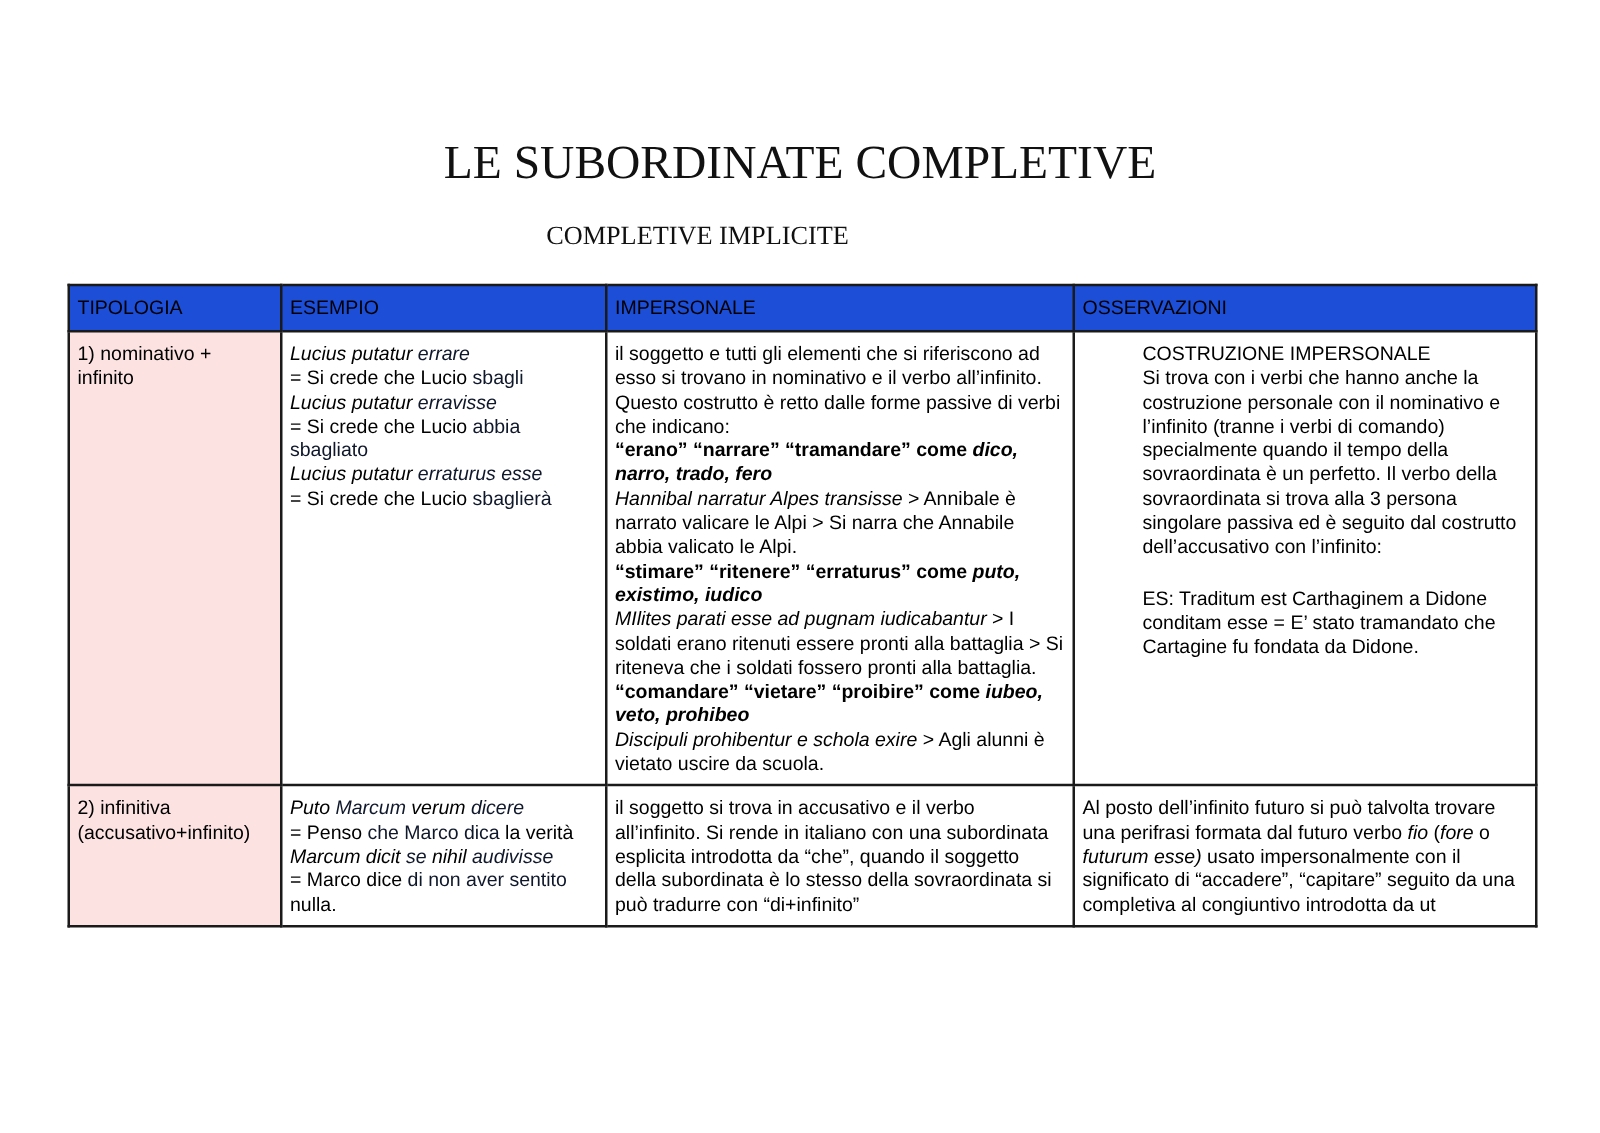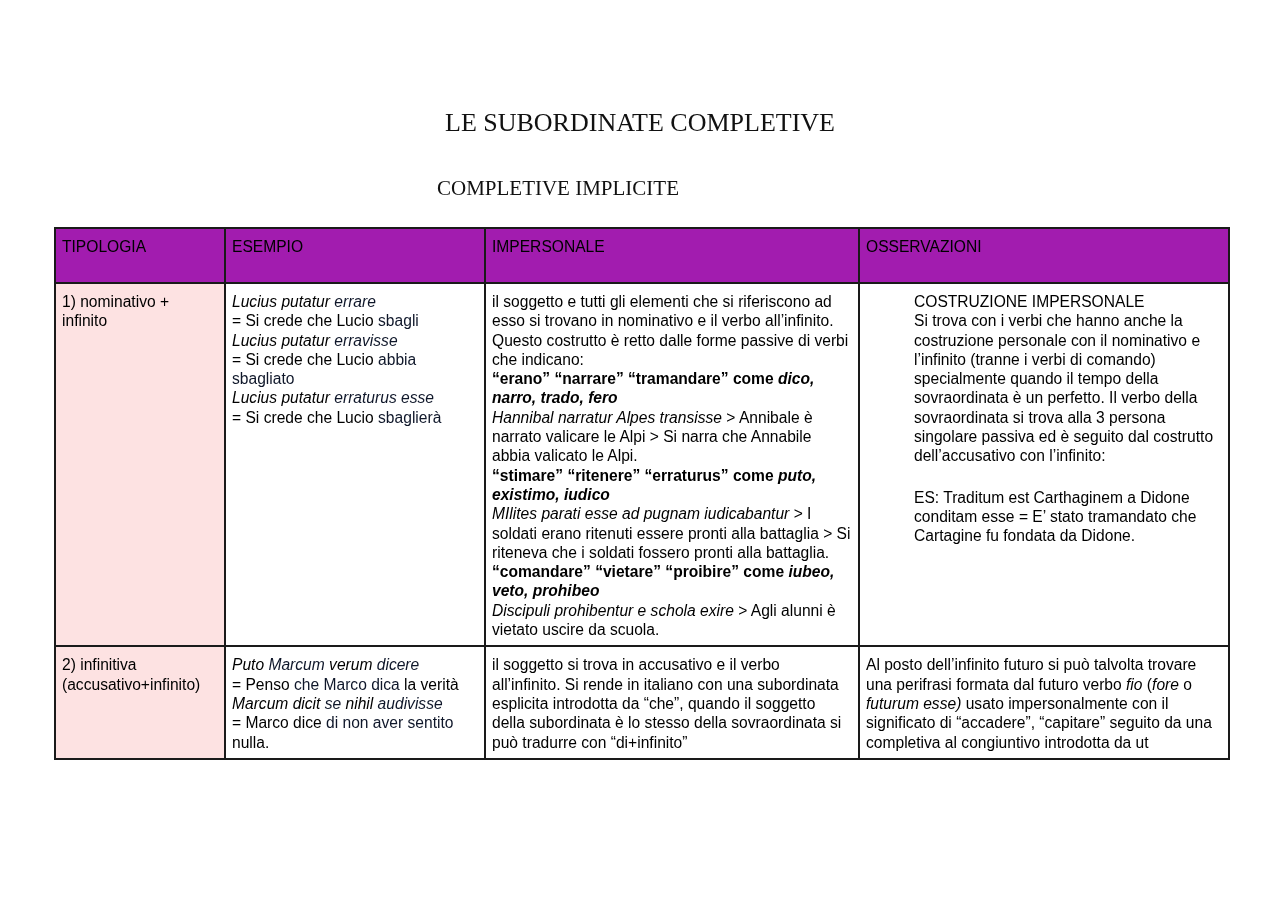--- a/index.html
+++ b/index.html
@@ -1,35 +1,35 @@
 <!DOCTYPE html>
 <html><head>
 <meta charset="utf-8">
 <style>
   html, body { margin: 0; padding: 0; background: #ffffff; }
   body { width: 1280px; height: 906px; position: relative; overflow: hidden; }
   .page-title {
     position: absolute; left: 0; top: 108px; width: 1280px; text-align: center;
-    font-family: "Liberation Serif", "DejaVu Serif", serif; font-size: 26px; color: #111;
+    font-family: "Liberation Serif", "DejaVu Serif", serif; font-size: 38px; color: #111;
     letter-spacing: 0px;
   }
   .page-subtitle {
     position: absolute; left: 0; top: 176px; width: 1116px; text-align: center;
     font-family: "Liberation Serif", "DejaVu Serif", serif; font-size: 21px; color: #111;
   }
   table.grid {
     position: absolute; left: 54px; top: 227px; width: 1174px;
     border-collapse: collapse; table-layout: fixed;
     font-family: "Liberation Sans", "DejaVu Sans", sans-serif; font-size: 15.6px; color: #000;
   }
   table.grid td, table.grid th {
     border: 2px solid #1a1a1a; vertical-align: top; text-align: left;
     padding: 8px 6px 6px 6px; line-height: 19.3px; font-weight: normal;
   }
-  table.grid th { background: #a21caf; height: 20px; padding-top: 8px; padding-bottom: 25px; }
+  table.grid th { background: #1d4ed8; height: 20px; padding-top: 8px; padding-bottom: 7px; }
   td.typ { background: #fde2e2; }
   .red { color: #0f172a; }
   .it { font-style: italic; }
   .b { font-weight: bold; }
   .obs { line-height: 22.3px; }
   .obs-gap { height: 22px; }
   .row2 td { line-height: 19.3px; }
   .blk { display: block; margin-left: 48px; }
 </style>
 </head>

